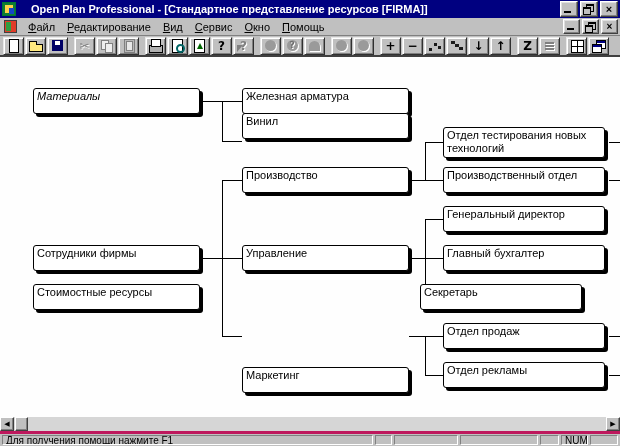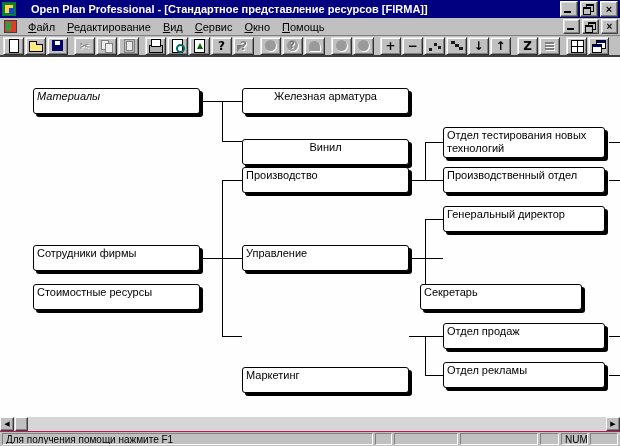--- a/index.html
+++ b/index.html
@@ -93,21 +93,21 @@
   .hscroll{position:absolute;top:417px;left:0;width:620px;height:14px;background:#d6d6d6;}
   .sb-btn{position:absolute;top:0;width:14px;height:14px;background:#c0c0c0;
           border:1px solid;border-color:#fff #404040 #404040 #fff;box-shadow:inset -1px -1px 0 #808080;
           display:flex;align-items:center;justify-content:center;font-size:7px;box-sizing:border-box;color:#000;}
   .sb-left{left:0;} .sb-right{right:0;}
   .sb-thumb{position:absolute;left:15px;top:0;width:13px;height:14px;background:#c0c0c0;
             border:1px solid;border-color:#fff #404040 #404040 #fff;box-shadow:inset -1px -1px 0 #808080;box-sizing:border-box;}
 
   
   .statusbar{position:absolute;top:431px;left:0;width:620px;height:15px;background:#c0c0c0;
-             border-top:1px solid #be185d;display:flex;gap:2px;padding:1px 2px;box-sizing:border-box;}
+             border-top:3px solid #be185d;display:flex;gap:2px;padding:1px 2px;box-sizing:border-box;}
   .panel{border:1px solid;border-color:#808080 #fff #fff #808080;height:100%;box-sizing:border-box;
          font-size:10px;display:flex;align-items:center;padding:0 3px;white-space:nowrap;overflow:hidden;}
 </style>
 </head>
 <body>
 
 <div class="titlebar">
   <div class="app-icon"></div>
   <div class="title-text">Open Plan Professional - [Стандартное представление ресурсов [FIRMA]]</div>
   <div class="winbtns">
@@ -240,28 +240,29 @@
     <div class="conn" style="left: 409px; top: 279px; width: 34px; height: 1px;"></div>
     <div class="conn" style="left: 425px; top: 279px; width: 1px; height: 39px;"></div>
     <div class="conn" style="left: 425px; top: 318px; width: 18px; height: 1px;"></div>
     <div class="conn" style="left: 609px; top: 85px; width: 11px; height: 1px;"></div>
     <div class="conn" style="left: 609px; top: 123px; width: 11px; height: 1px;"></div>
     <div class="conn" style="left: 609px; top: 279px; width: 11px; height: 1px;"></div>
     <div class="conn" style="left: 609px; top: 318px; width: 11px; height: 1px;"></div>
     <div class="node" style="left: 33px; top: 31px; width: 167px; height: 26px; font-style: italic;">Материалы</div>
     <div class="node" style="left: 33px; top: 188px; width: 167px; height: 26px;">Сотрудники фирмы</div>
     <div class="node" style="left: 33px; top: 227px; width: 167px; height: 26px;">Стоимостные ресурсы</div>
-    <div class="node" style="left: 242px; top: 31px; width: 167px; height: 26px; text-align: center;">Железная арматура</div>
-    <div class="node" style="left: 242px; top: 82px; width: 167px; height: 26px; text-align: center;">Винил</div>
+    <div class="node" style="left: 242px; top: 31px; width: 167px; height: 26px;">Железная арматура</div>
+    <div class="node" style="left: 242px; top: 56px; width: 167px; height: 26px;">Винил</div>
     <div class="node" style="left: 242px; top: 110px; width: 167px; height: 26px;">Производство</div>
     <div class="node" style="left: 242px; top: 188px; width: 167px; height: 26px;">Управление</div>
     <div class="node" style="left: 242px; top: 266px; width: 167px; height: 26px; margin-top: 44px;">Маркетинг</div>
     <div class="node" style="left: 443px; top: 70px; width: 162px; height: 31px;">Отдел тестирования новых технологий</div>
     <div class="node" style="left: 443px; top: 110px; width: 162px; height: 26px;">Производственный отдел</div>
     <div class="node" style="left: 443px; top: 149px; width: 162px; height: 26px;">Генеральный директор</div>
+    <div class="node" style="left: 443px; top: 188px; width: 162px; height: 26px;">Главный бухгалтер</div>
     <div class="node" style="left: 420px; top: 227px; width: 162px; height: 26px;">Секретарь</div>
     <div class="node" style="left: 443px; top: 266px; width: 162px; height: 26px;">Отдел продаж</div>
     <div class="node" style="left: 443px; top: 305px; width: 162px; height: 26px;">Отдел рекламы</div>
   </div>
 
 <div class="hscroll">
   <div class="sb-btn sb-left">◀</div>
   <div class="sb-thumb"></div>
   <div class="sb-btn sb-right">▶</div>
 </div>

